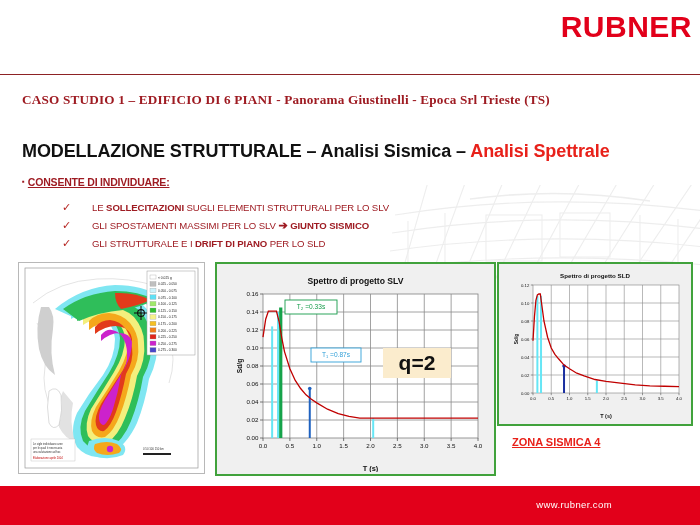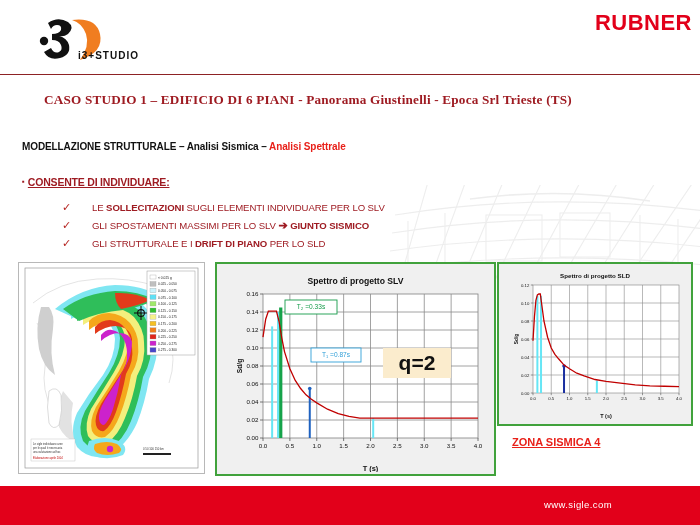--- a/index.html
+++ b/index.html
@@ -14,42 +14,42 @@
   .watermark{
     position:absolute;left:0;right:0;top:185px;height:95px;
     overflow:hidden;pointer-events:none;opacity:.5;
   }
 
   
   .logo-i3{position:absolute;left:28px;top:14px;width:130px;height:52px;}
   .logo-rubner{position:absolute;right:8px;top:12px;text-align:right;}
   .rubner-word{
     font-family:"Liberation Sans", sans-serif;
-    font-weight:bold;font-size:22px;letter-spacing:.5px;
+    font-weight:bold;font-size:30px;letter-spacing:.5px;
     color:#e2001a;line-height:1;
   }
   .rubner-sub{
     font-family:"Liberation Sans", sans-serif;
     font-size:17px;color:#6e6e6e;line-height:1.1;margin-top:1px;
     letter-spacing:.3px;
   }
   .hdr-rule{
     position:absolute;left:0;right:0;top:74px;height:1px;background:#8d2224;
   }
 
   
   .case-title{
-    position:absolute;left:44px;top:92px;
+    position:absolute;left:22px;top:92px;
     font-family:"Liberation Serif", serif;
     font-weight:bold;font-size:13.2px;color:#9e1b22;
     letter-spacing:.2px;white-space:nowrap;
   }
   .sec-title{
     position:absolute;left:22px;top:141px;
-    font-size:10px;font-weight:bold;color:#111;
+    font-size:18px;font-weight:bold;color:#111;
     letter-spacing:-.1px;white-space:nowrap;
   }
   .sec-title .accent{color:#e8211a;}
 
   .bullet{
     position:absolute;left:22px;top:176px;
     font-size:10.5px;color:#9e1b22;font-weight:bold;white-space:nowrap;
   }
   .bullet .sq{font-size:8px;vertical-align:2px;margin-right:3px;}
   .bullet .u{text-decoration:underline;letter-spacing:-.2px;}
@@ -115,32 +115,20 @@
         <path d="M395 30 Q545 6 705 26 M392 48 Q545 24 705 44 M390 66 Q545 44 705 62
                  M390 84 Q545 64 705 80"></path>
         <path d="M470 14 Q560 2 650 16" stroke-width="1.6"></path>
         <rect x="486" y="30" width="56" height="46"></rect>
         <rect x="560" y="28" width="50" height="44"></rect>
         <path d="M408 95 L408 36 M445 95 L445 28 M640 95 L640 30 M678 95 L678 34"></path>
       </g>
     </svg>
   </div>
 
-  <div class="logo-i3">
-    <svg width="130" height="52" viewBox="0 0 130 52">
-      <path d="M44 6 Q68 3 72 20 Q76 38 52 46 Q62 32 58 20 Q54 9 44 6 Z" fill="#f07d20"></path>
-      <g fill="#111">
-        <path d="M20 9 Q30 2 40 8 Q47 13 40 20 Q36 23 31 22 Q39 24 41 31
-                 Q43 41 32 44 Q21 47 16 38 L23 34 Q26 40 31 38 Q35 36 33 31
-                 Q31 26 24 26 L24 20 Q31 20 33 16 Q34 11 29 11 Q25 11 23 15 Z"></path>
-        <circle cx="16" cy="27" r="4.2"></circle>
-      </g>
-      <text x="50" y="45" font-family="Liberation Sans, sans-serif" font-size="10" font-weight="bold" fill="#111" letter-spacing="1">i3+STUDIO</text>
-    </svg>
-  </div>
 
   <div class="logo-rubner">
     <div class="rubner-word">RUBNER</div>
   </div>
 
   <div class="hdr-rule"></div>
 
   <div class="case-title">CASO STUDIO 1 – EDIFICIO DI 6 PIANI -  Panorama Giustinelli - Epoca Srl Trieste (TS)</div>
 
   <div class="sec-title">
@@ -148,21 +136,21 @@
   </div>
 
   <div class="bullet">
     <span class="sq">▪</span><span class="u">CONSENTE DI INDIVIDUARE:</span>
   </div>
 
   <div class="checklist">
 
     <div class="chk-row">
       <span class="chk-mark">✓</span>
-      <span><span>LE </span><b>SOLLECITAZIONI</b><span> SUGLI ELEMENTI INDIVIDUARE PER LO SLV</span></span>
+      <span><span>LE </span><b>SOLLECITAZIONI</b><span> SUGLI ELEMENTI STRUTTURALI PER LO SLV</span></span>
     </div>
 
     <div class="chk-row">
       <span class="chk-mark">✓</span>
       <span><span>GLI SPOSTAMENTI MASSIMI PER LO SLV </span><span class="arrow">➔</span><b> GIUNTO SISMICO</b><span></span></span>
     </div>
 
     <div class="chk-row">
       <span class="chk-mark">✓</span>
       <span><span>GLI STRUTTURALE E I </span><b>DRIFT DI PIANO</b><span> PER LO SLD</span></span>
@@ -361,15 +349,15 @@
         <line x1="31.8" y1="6" x2="34" y2="6" stroke="#555" stroke-width="0.6"></line>
         <text x="30.3" y="7.505" font-size="4.3" text-anchor="end" font-family="Liberation Sans, sans-serif" fill="#111">0.12</text>
         <text x="107" y="138.5" font-size="5.5" text-anchor="middle" font-weight="bold" font-family="Liberation Sans, sans-serif" fill="#111">T (s)</text>
         <text x="0" y="0" font-size="4.8" text-anchor="middle" font-weight="bold" font-family="Liberation Sans, sans-serif" fill="#111" transform="translate(19.330000000000002,60) rotate(-90)">Sd/g</text>
       </svg>
   </div>
 
   <div class="zona">ZONA SISMICA 4</div>
 
   <div class="footer">
-    <span class="footer-link">www.sigle.com</span>
+    <span class="footer-link">www.rubner.com</span>
   </div>
 </div>
 
 </body></html>

